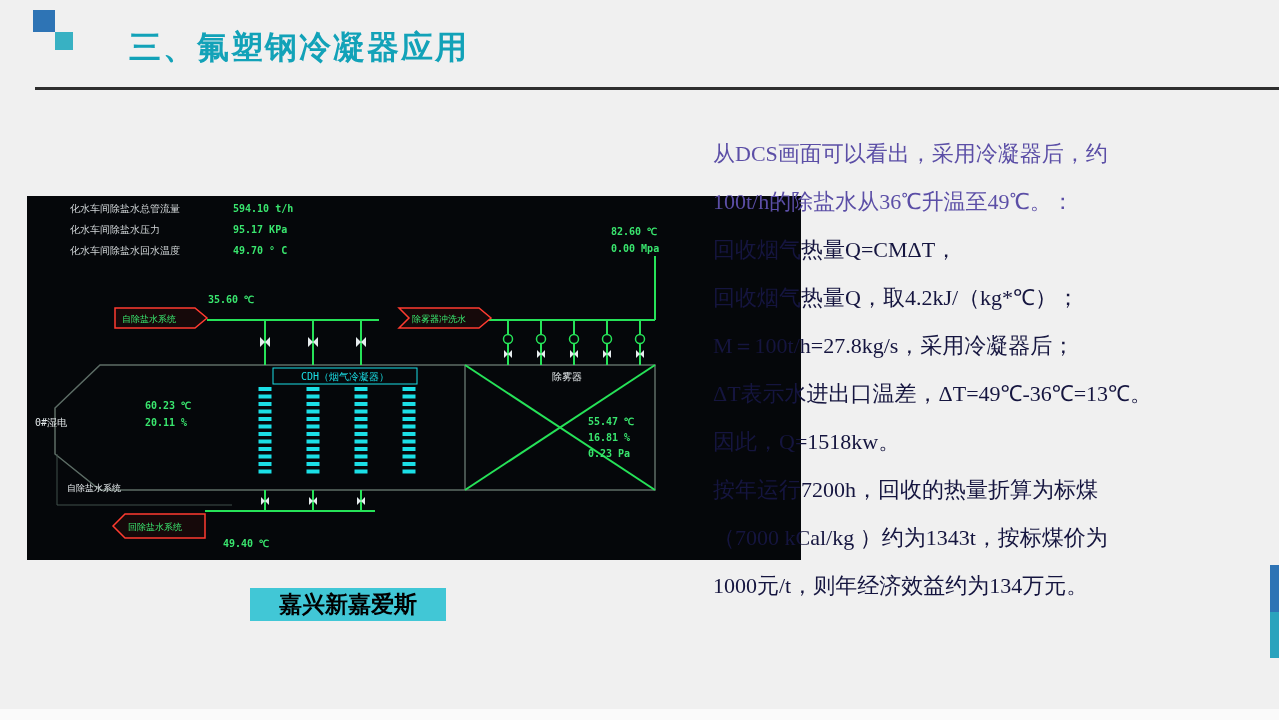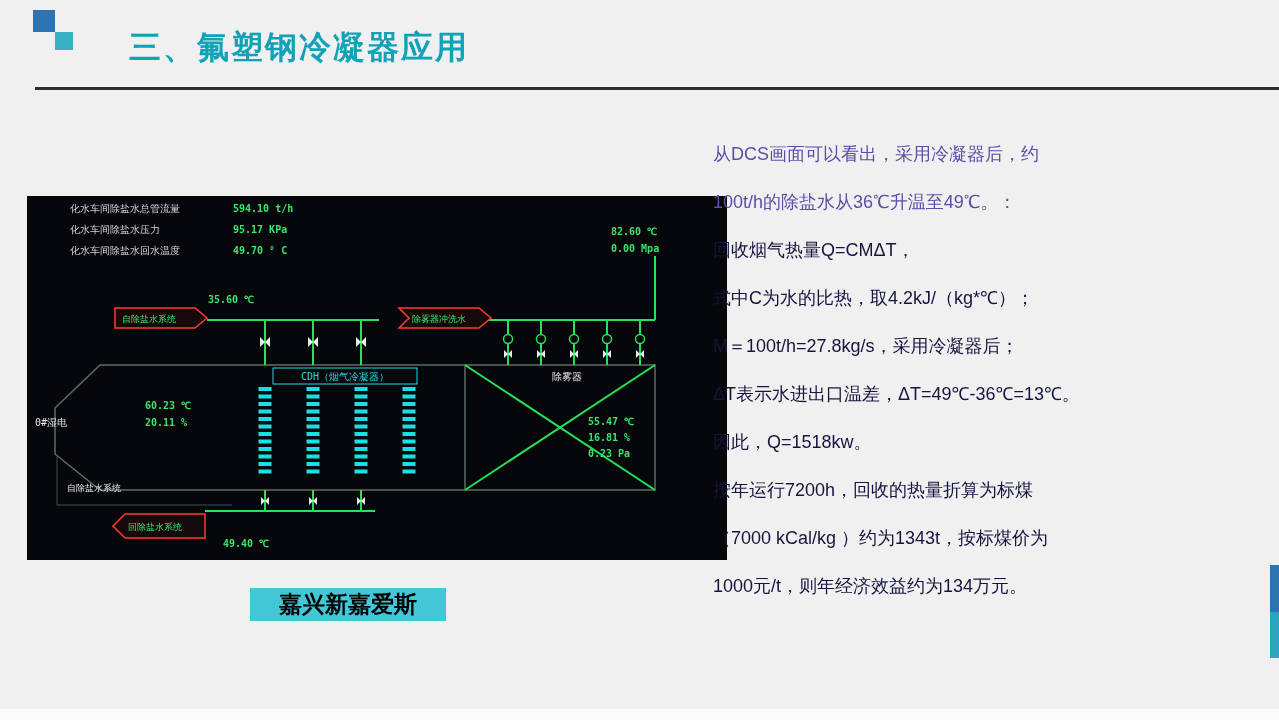--- a/index.html
+++ b/index.html
@@ -16,21 +16,21 @@
   .deco-blue { position:absolute; left:33px; top:10px; width:22px; height:22px; background:#2e74b5; }
   .deco-teal { position:absolute; left:55px; top:32px; width:18px; height:18px; background:#38b1c3; }
   .title {
     position:absolute; left:129px; top:26px;
     font-size:32px; font-weight:bold; color:#12a2b8; letter-spacing:2px;
     white-space:nowrap;
   }
   .header-rule { position:absolute; left:35px; right:0; top:87px; height:3px; background:#2e2e2e; }
 
   
-  .dcs { position:absolute; left:27px; top:196px; width:700px; height:364px; background:#05070a; }
+  .dcs { position:absolute; left:27px; top:196px; width:774px; height:364px; background:#05070a; }
   .dcs svg { display:block; }
   .dcs text { font-family:"DejaVu Sans Mono", monospace; }
   .outline { stroke:#5d6d66; stroke-width:1.5; fill:none; }
   .outline-faint { stroke:#40504a; stroke-width:1; fill:none; }
   .pipe path { stroke:#26e258; stroke-width:2; fill:none; }
   .xline { stroke:#26e258; stroke-width:2; }
   .strip line { stroke:#1bdfe6; stroke-width:13; stroke-dasharray:4 3.5; }
   .cyanbox { stroke:#1bdfe6; fill:none; stroke-width:1; }
   .redarrow { stroke:#ff3b30; stroke-width:1.5; fill:#16090a; }
   .valve path { fill:#e6ecee; }
@@ -49,22 +49,22 @@
     background:#41c7d6; color:#000;
     font-weight:bold; font-size:23px;
     display:flex; align-items:center; justify-content:center;
     white-space:nowrap;
     text-align:center;
   }
 
   
   .right-panel { position:absolute; left:713px; top:130px; width:560px; }
   .right-panel p {
-    font-family:Liberation Sans, sans-serif;
-    font-size:18px; line-height:48px; color:#15153f;
+    font-family:Liberation Serif, serif;
+    font-size:22px; line-height:48px; color:#15153f;
     white-space:nowrap;
   }
   .right-panel p.accent { color:#5b4ea6; }
 
   
   .edge-bar-blue { position:absolute; right:0; top:565px; width:9px; height:47px; background:#2e74b5; }
   .edge-bar-teal { position:absolute; right:0; top:612px; width:9px; height:46px; background:#2aa3bd; }
   .bottom-strip { position:absolute; left:0; right:0; bottom:0; height:11px; background:#fafafa; }
 </style>
 </head>
@@ -177,21 +177,21 @@
       <text x="40" y="295" class="t-white sm">自除盐水系统</text>
     </svg>
   </div>
 
   <div class="caption">嘉兴新嘉爱斯</div>
 
   <section class="right-panel">
     <p class="accent">从DCS画面可以看出，采用冷凝器后，约</p>
     <p class="accent">100t/h的除盐水从36℃升温至49℃。：</p>
     <p>回收烟气热量Q=CMΔT，</p>
-    <p>式中C为水的比热，取4.2kJ/（kg*℃）；</p>
+    <p>回收烟气热量Q，取4.2kJ/（kg*℃）；</p>
     <p>M＝100t/h=27.8kg/s，采用冷凝器后；</p>
     <p>ΔT表示水进出口温差，ΔT=49℃-36℃=13℃。</p>
     <p>因此，Q=1518kw。</p>
     <p>按年运行7200h，回收的热量折算为标煤</p>
     <p>（7000 kCal/kg ）约为1343t，按标煤价为</p>
     <p>1000元/t，则年经济效益约为134万元。</p>
   </section>
 
   <div class="edge-bar-blue"></div>
   <div class="edge-bar-teal"></div>

